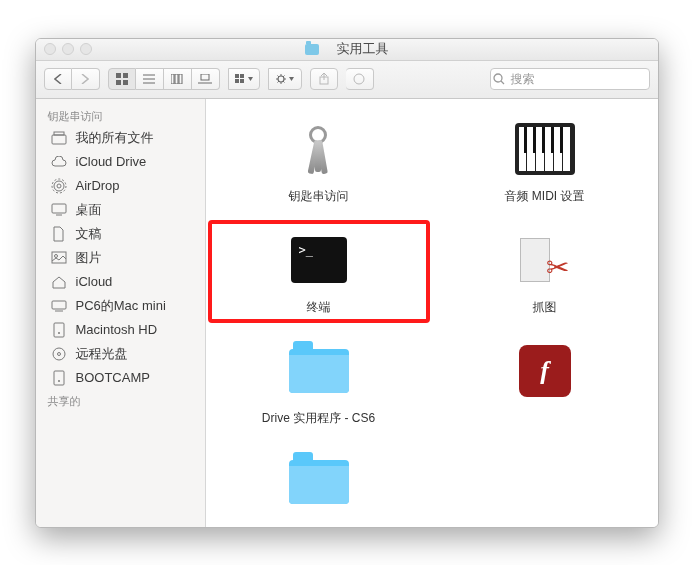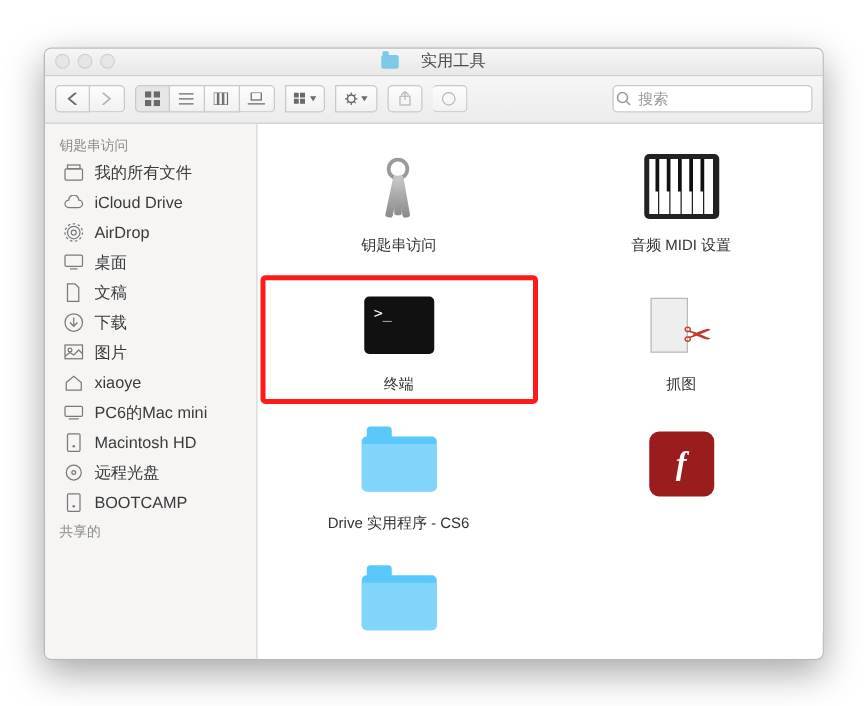--- a/index.html
+++ b/index.html
@@ -189,44 +189,35 @@
       <div class="sb-item">
           <span class="sb-icon">
             <svg width="13" height="16">
               <path d="M2 1 h6 l3 3 v11 h-9 Z" fill="none" stroke="#7a7a7a"></path>
             </svg>
           </span>
           <span>文稿</span>
         </div>
       <div class="sb-item">
           <span class="sb-icon">
-            <svg width="16" height="16">
-              <circle cx="8" cy="8" r="7" fill="none" stroke="#7a7a7a"></circle>
-              <path d="M8 4 v6 M5 8 l3 3 l3 -3" fill="none" stroke="#7a7a7a"></path>
-            </svg>
-          </span>
-          <span>下载</span>
-        </div>
-      <div class="sb-item">
-          <span class="sb-icon">
             <svg width="16" height="13">
               <rect x="1" y="1" width="14" height="11" fill="none" stroke="#7a7a7a"></rect>
               <circle cx="5" cy="5" r="1.5" fill="none" stroke="#7a7a7a"></circle>
               <path d="M1 10 l4 -3 l3 2 l4 -4 l3 3" fill="none" stroke="#7a7a7a"></path>
             </svg>
           </span>
           <span>图片</span>
         </div>
       <div class="sb-item">
           <span class="sb-icon">
             <svg width="16" height="14">
               <path d="M2 7 l6 -5 l6 5 v6 h-12 Z" fill="none" stroke="#7a7a7a"></path>
             </svg>
           </span>
-          <span>xiaoye</span>
+          <span>iCloud</span>
         </div>
 
       <div class="sb-item">
           <span class="sb-icon">
             <svg width="16" height="12">
               <rect x="1" y="1" width="14" height="8" rx="1" fill="none" stroke="#7a7a7a"></rect>
               <line x1="4" y1="11" x2="12" y2="11" stroke="#7a7a7a"></line>
             </svg>
           </span>
           <span>PC6的Mac mini</span>

